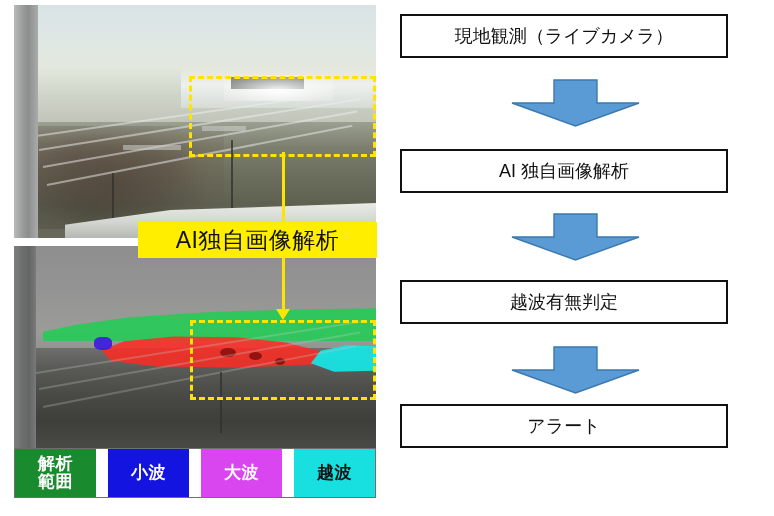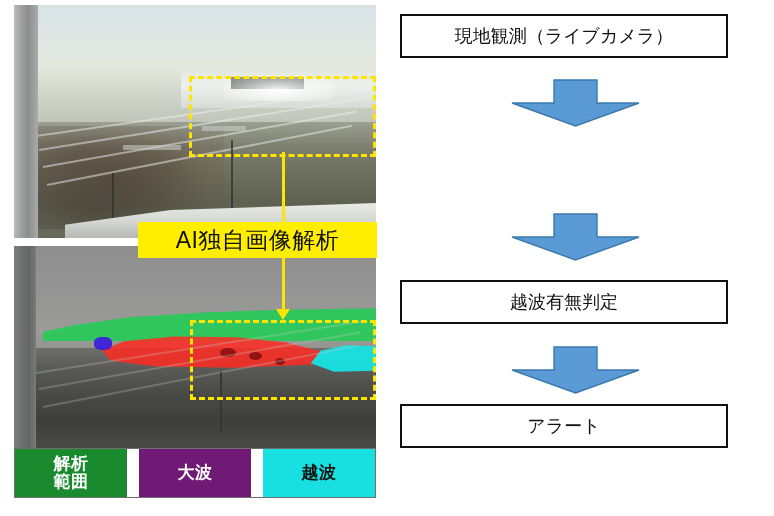--- a/index.html
+++ b/index.html
@@ -315,38 +315,42 @@
 <div class="connector-line" id="connector-up"></div>
 <div class="connector-line" id="connector-down"></div>
 <div id="connector-head"></div>
 <div id="callout-label">AI独自画像解析</div>
 
 <div id="legend">
   <div class="legend-cell" style="background:#1a8a2e;color:#ffffff;">
     <span>解析</span>
     <span>範囲</span>
   </div>
-  <div class="legend-cell" style="background:#701a75;color:#ffffff;">
+  <div class="legend-cell" style="background:#1414e0;color:#ffffff;">
+    <span>小波</span>
+  </div>
+  <div class="legend-cell" style="background:#d946ef;color:#ffffff;">
     <span>大波</span>
   </div>
   <div class="legend-cell" style="background:#18e0e0;color:#111111;">
     <span>越波</span>
   </div>
 </div>
 
 <div id="flow-panel">
 
   <div class="flow-box" id="flow-box-1">現地観測（ライブカメラ）</div>
 
   <div class="flow-arrow" id="flow-arrow-1">
     <svg viewBox="0 0 145 50" preserveAspectRatio="none" aria-hidden="true">
       <polygon points="51,2 94,2 94,25 136,25 72.5,48 9,25 51,25" fill="#5b9bd5" stroke="#3a79ad" stroke-width="1.4"></polygon>
     </svg>
   </div>
 
+  <div class="flow-box" id="flow-box-2">AI 独自画像解析</div>
 
   <div class="flow-arrow" id="flow-arrow-2">
     <svg viewBox="0 0 145 50" preserveAspectRatio="none" aria-hidden="true">
       <polygon points="51,2 94,2 94,25 136,25 72.5,48 9,25 51,25" fill="#5b9bd5" stroke="#3a79ad" stroke-width="1.4"></polygon>
     </svg>
   </div>
 
   <div class="flow-box" id="flow-box-3">越波有無判定</div>
 
   <div class="flow-arrow" id="flow-arrow-3">

